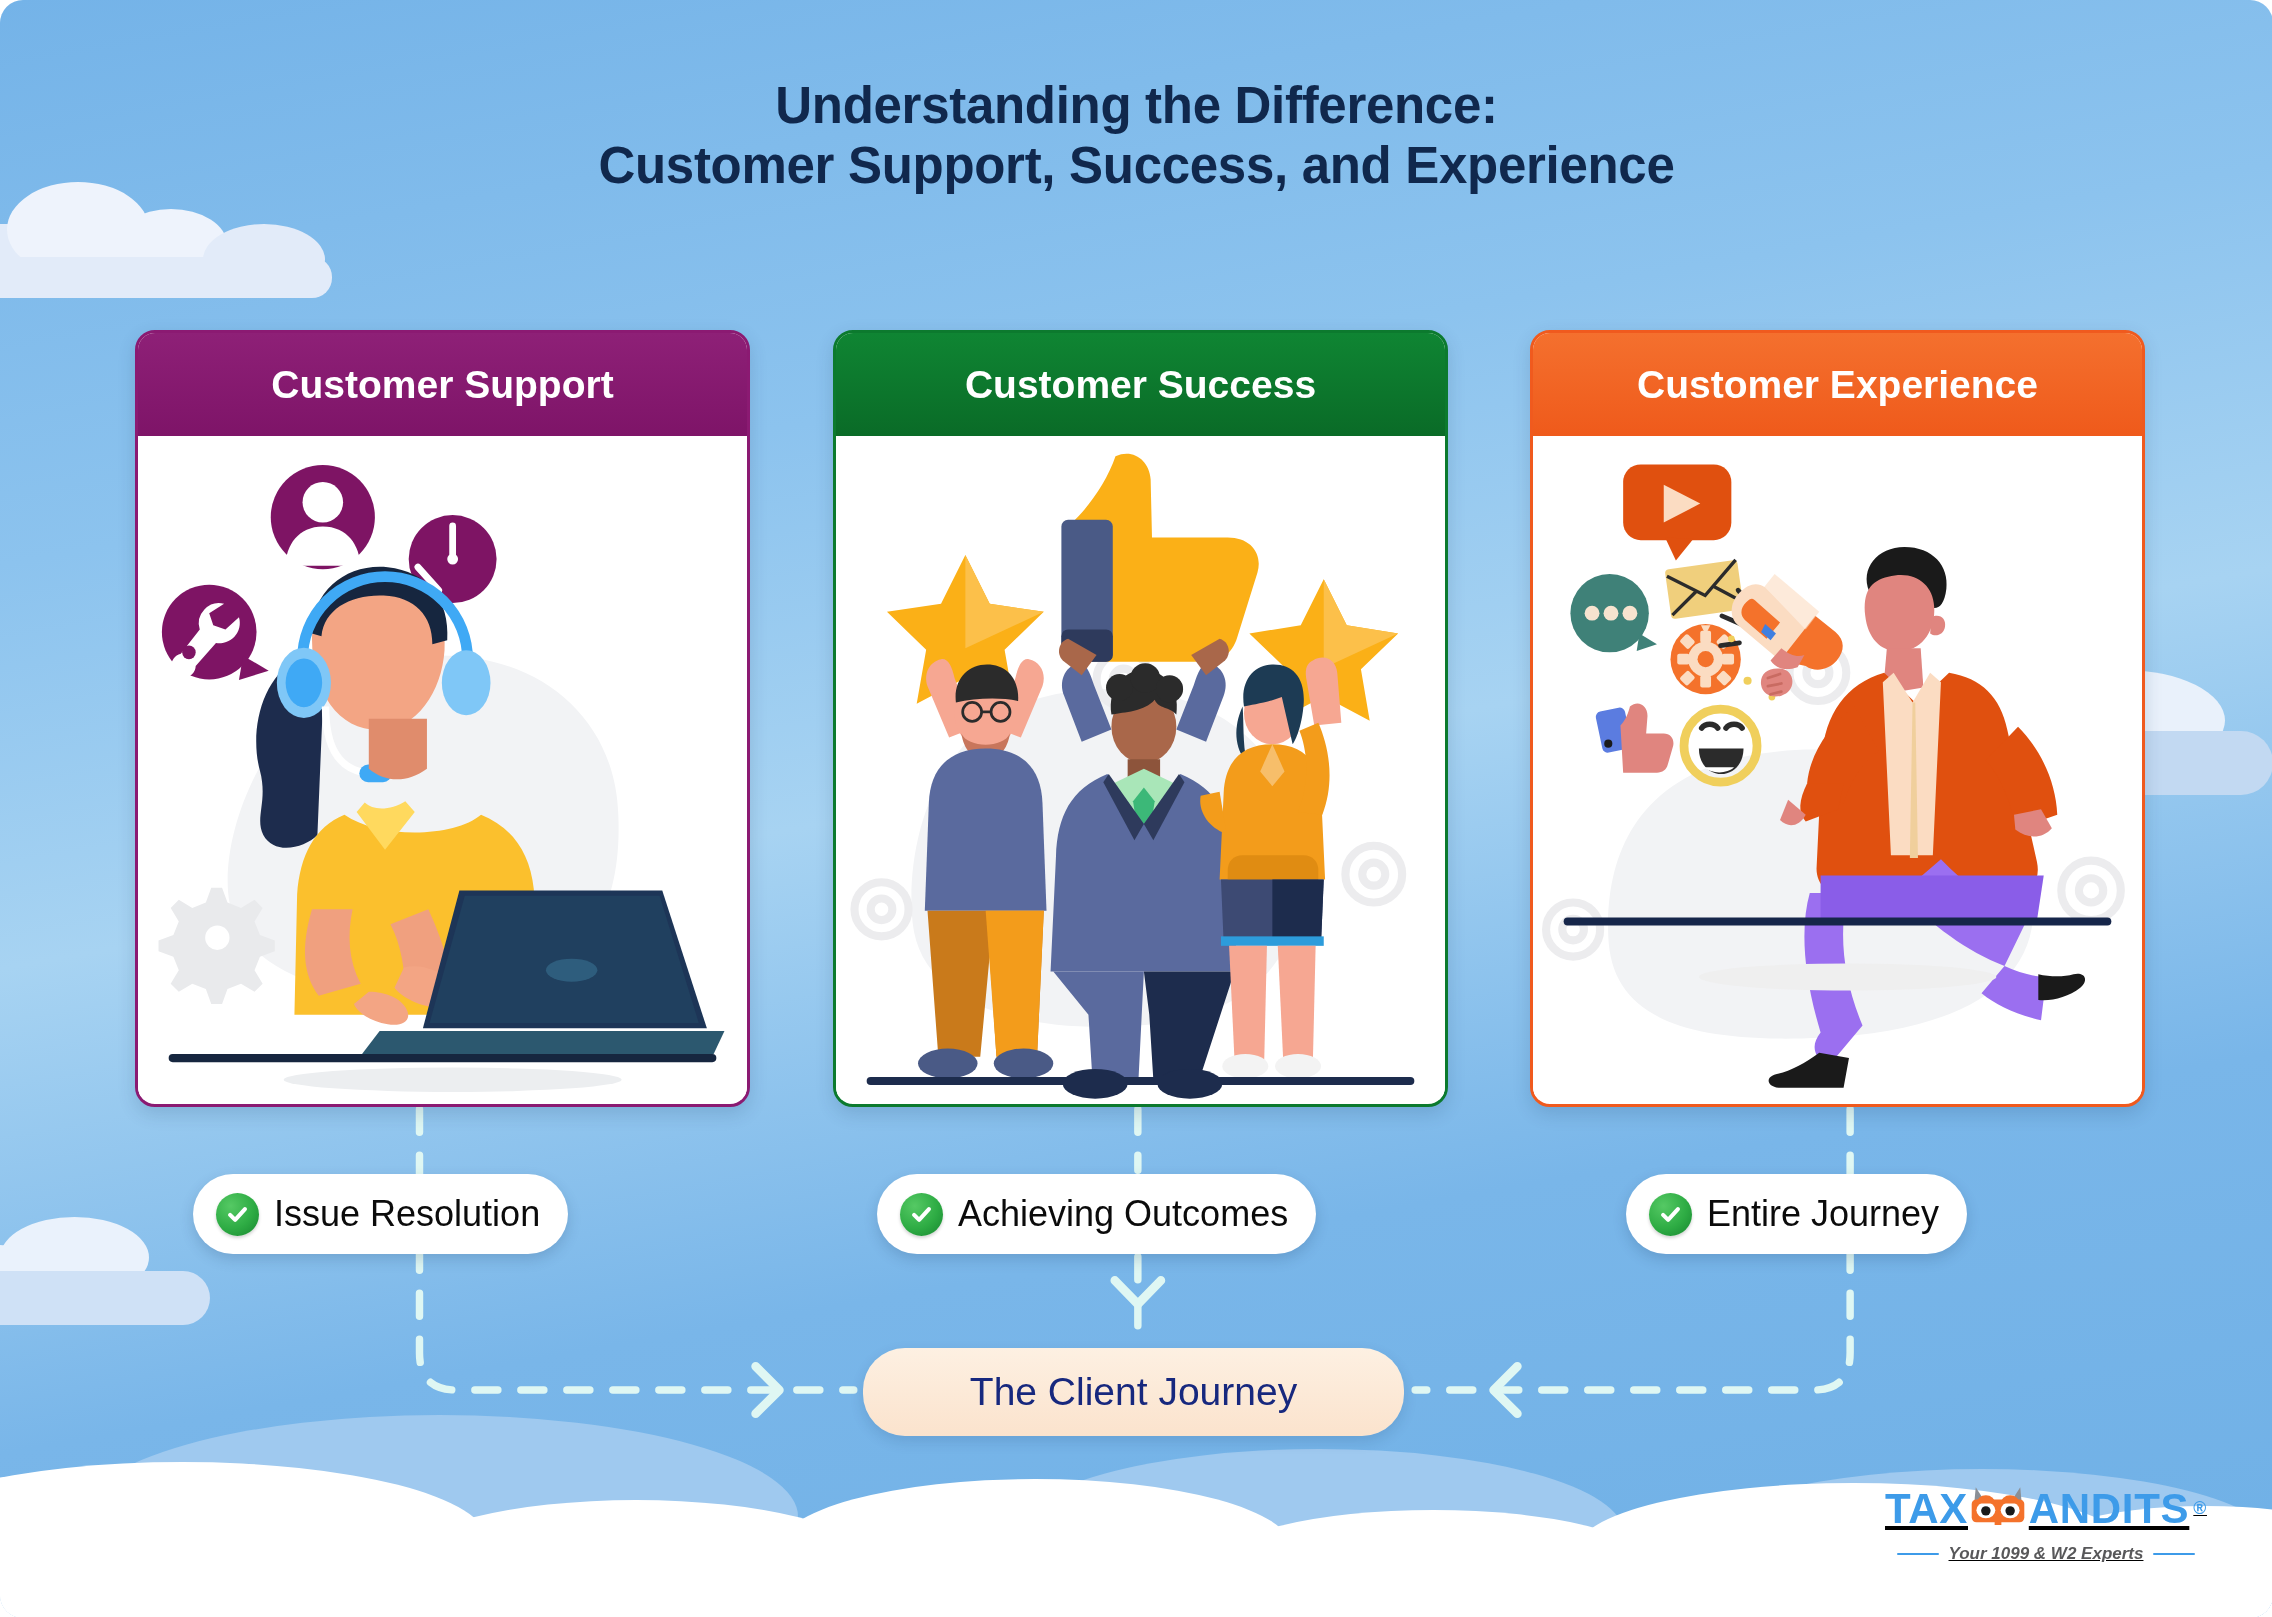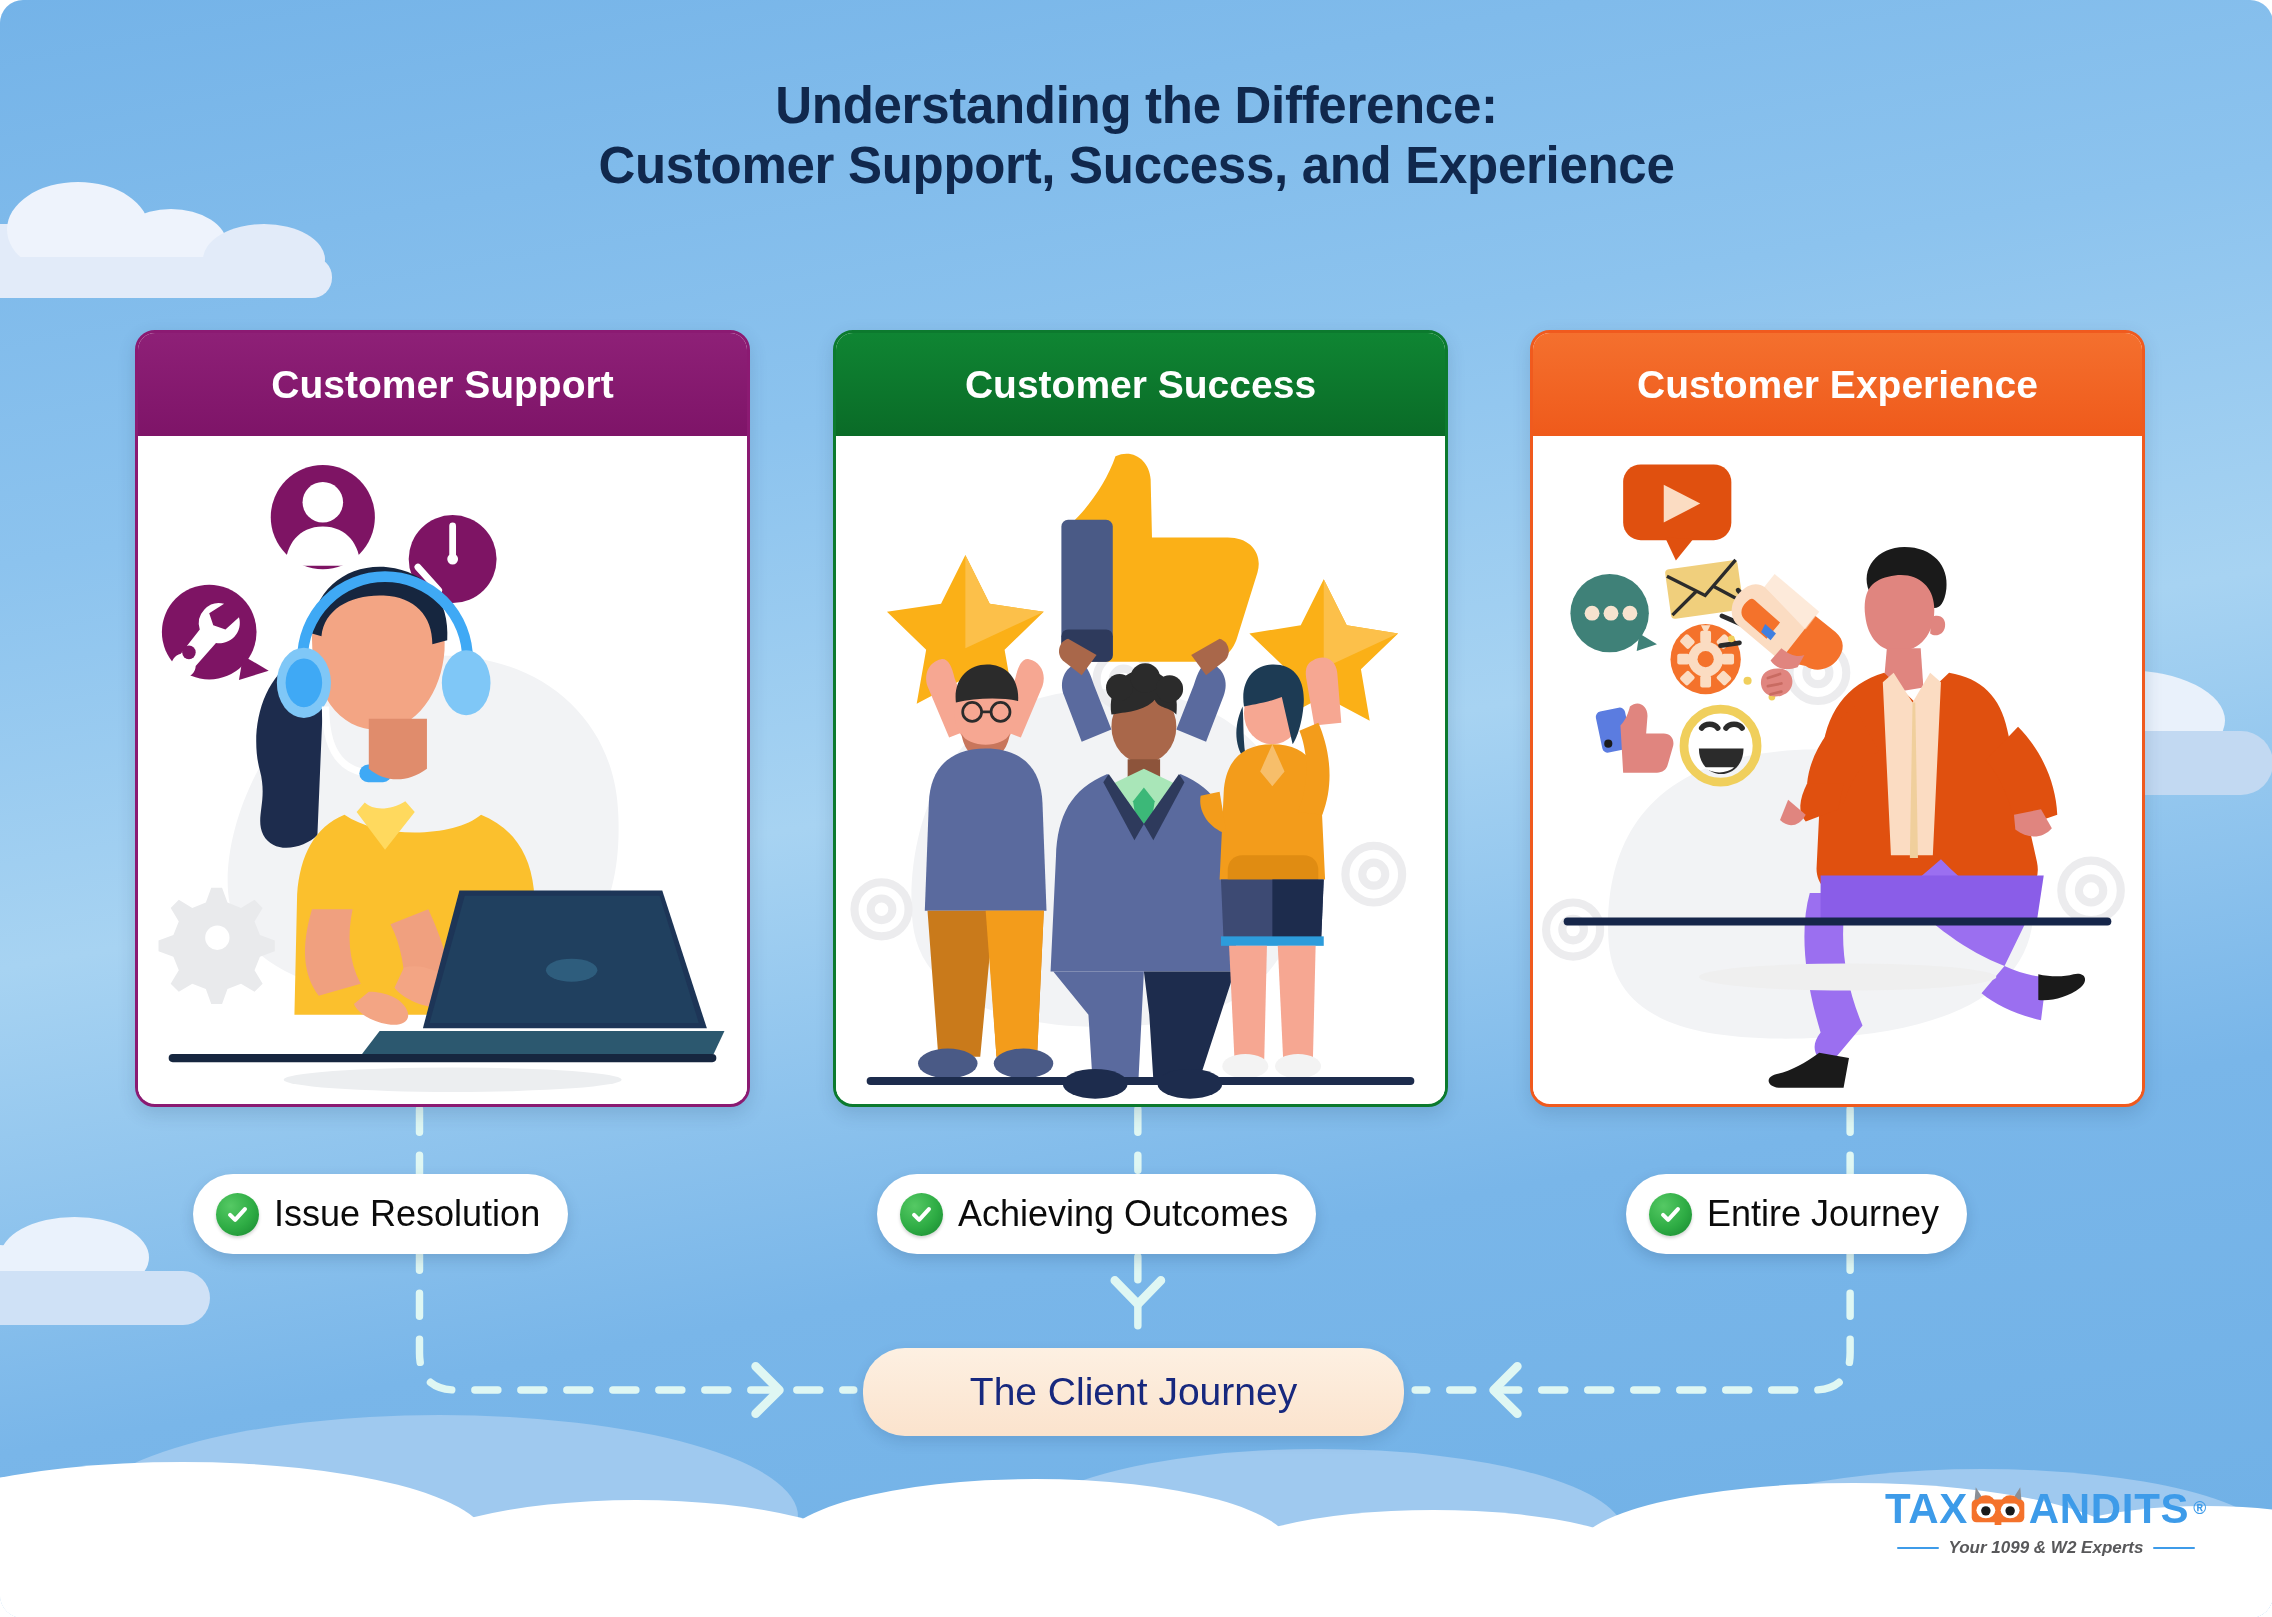--- a/index.html
+++ b/index.html
@@ -94,31 +94,31 @@
   #journey{
     position:absolute;left:863px;top:1348px;width:541px;height:88px;
     border-radius:42px;
     background:linear-gradient(180deg,#fdf0e2 0%,#fbe3cd 100%);
     box-shadow:0 5.4px 13.5px rgba(20,50,90,.14);
     display:flex;align-items:center;justify-content:center;
     color:#17287e;font-size:39px;
   }
 
   
-  #logo{position:absolute;left:1887px;top:1485px;width:318px;height:95px;}
+  #logo{position:absolute;left:1887px;top:1485px;width:318px;height:95px;text-decoration:underline;}
   #logo .wordmark{
     display:flex;align-items:center;justify-content:center;
     font-size:42px;font-weight:bold;color:#3d9be9;letter-spacing:0.7px;
     line-height:1;height:47px;
   }
   #logo .reg{font-size:17.6px;vertical-align:super;margin-left:4px;color:#3d9be9;}
   #logo .mask{width:58px;height:45px;margin:0 1.4px;position:relative;top:1.4px;}
   #logo .tagline{
     display:flex;align-items:center;justify-content:center;gap:9.5px;
-    margin-top:6px;
+    margin-top:12px;
   }
   #logo .tagline .rule{height:2.7px;width:42px;background:#3d9be9;border-radius:1.4px;}
   #logo .tagline .txt{font-size:17px;font-style:italic;font-weight:bold;color:#58585a;white-space:nowrap;}
 </style>
 </head>
 <body>
 
 <div id="stage">
 
   <div class="cloudwrap" id="cloud-topleft">

